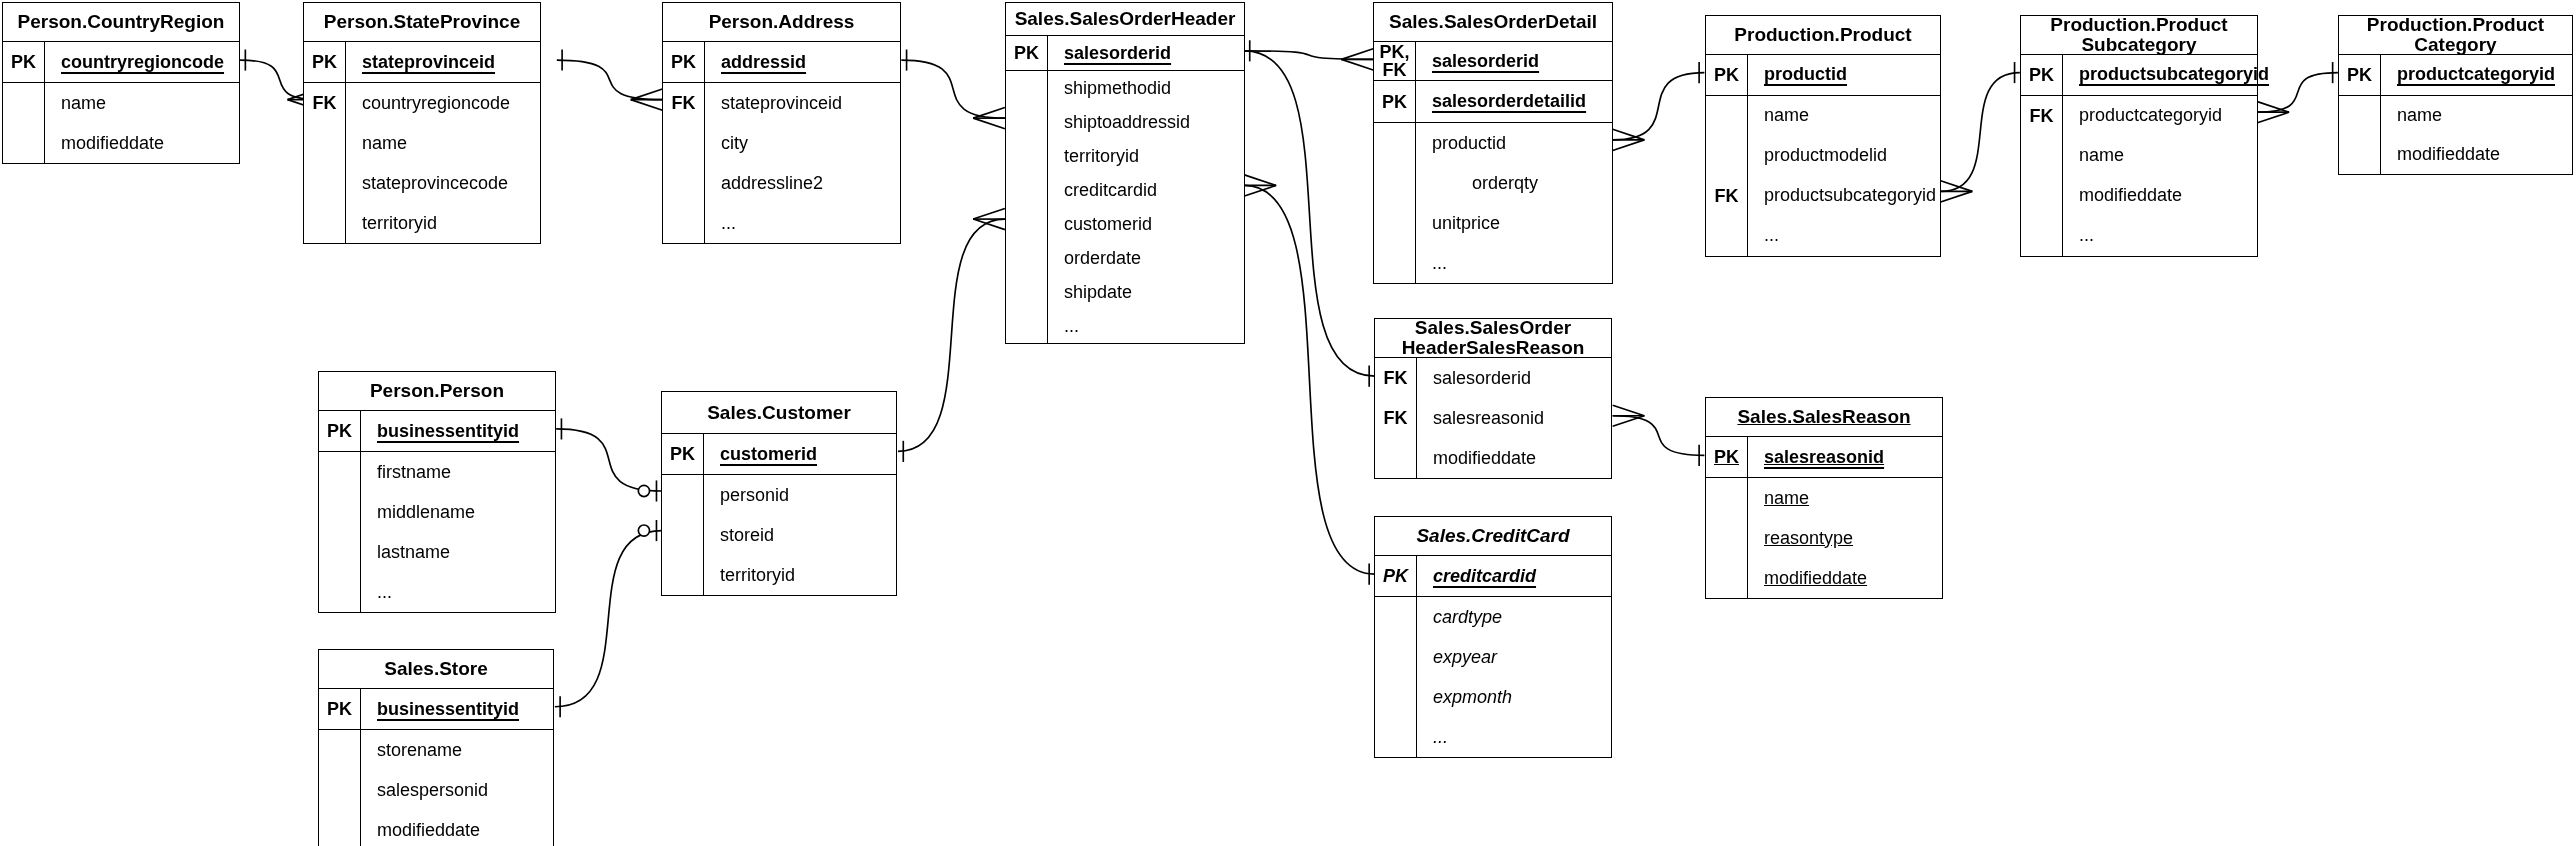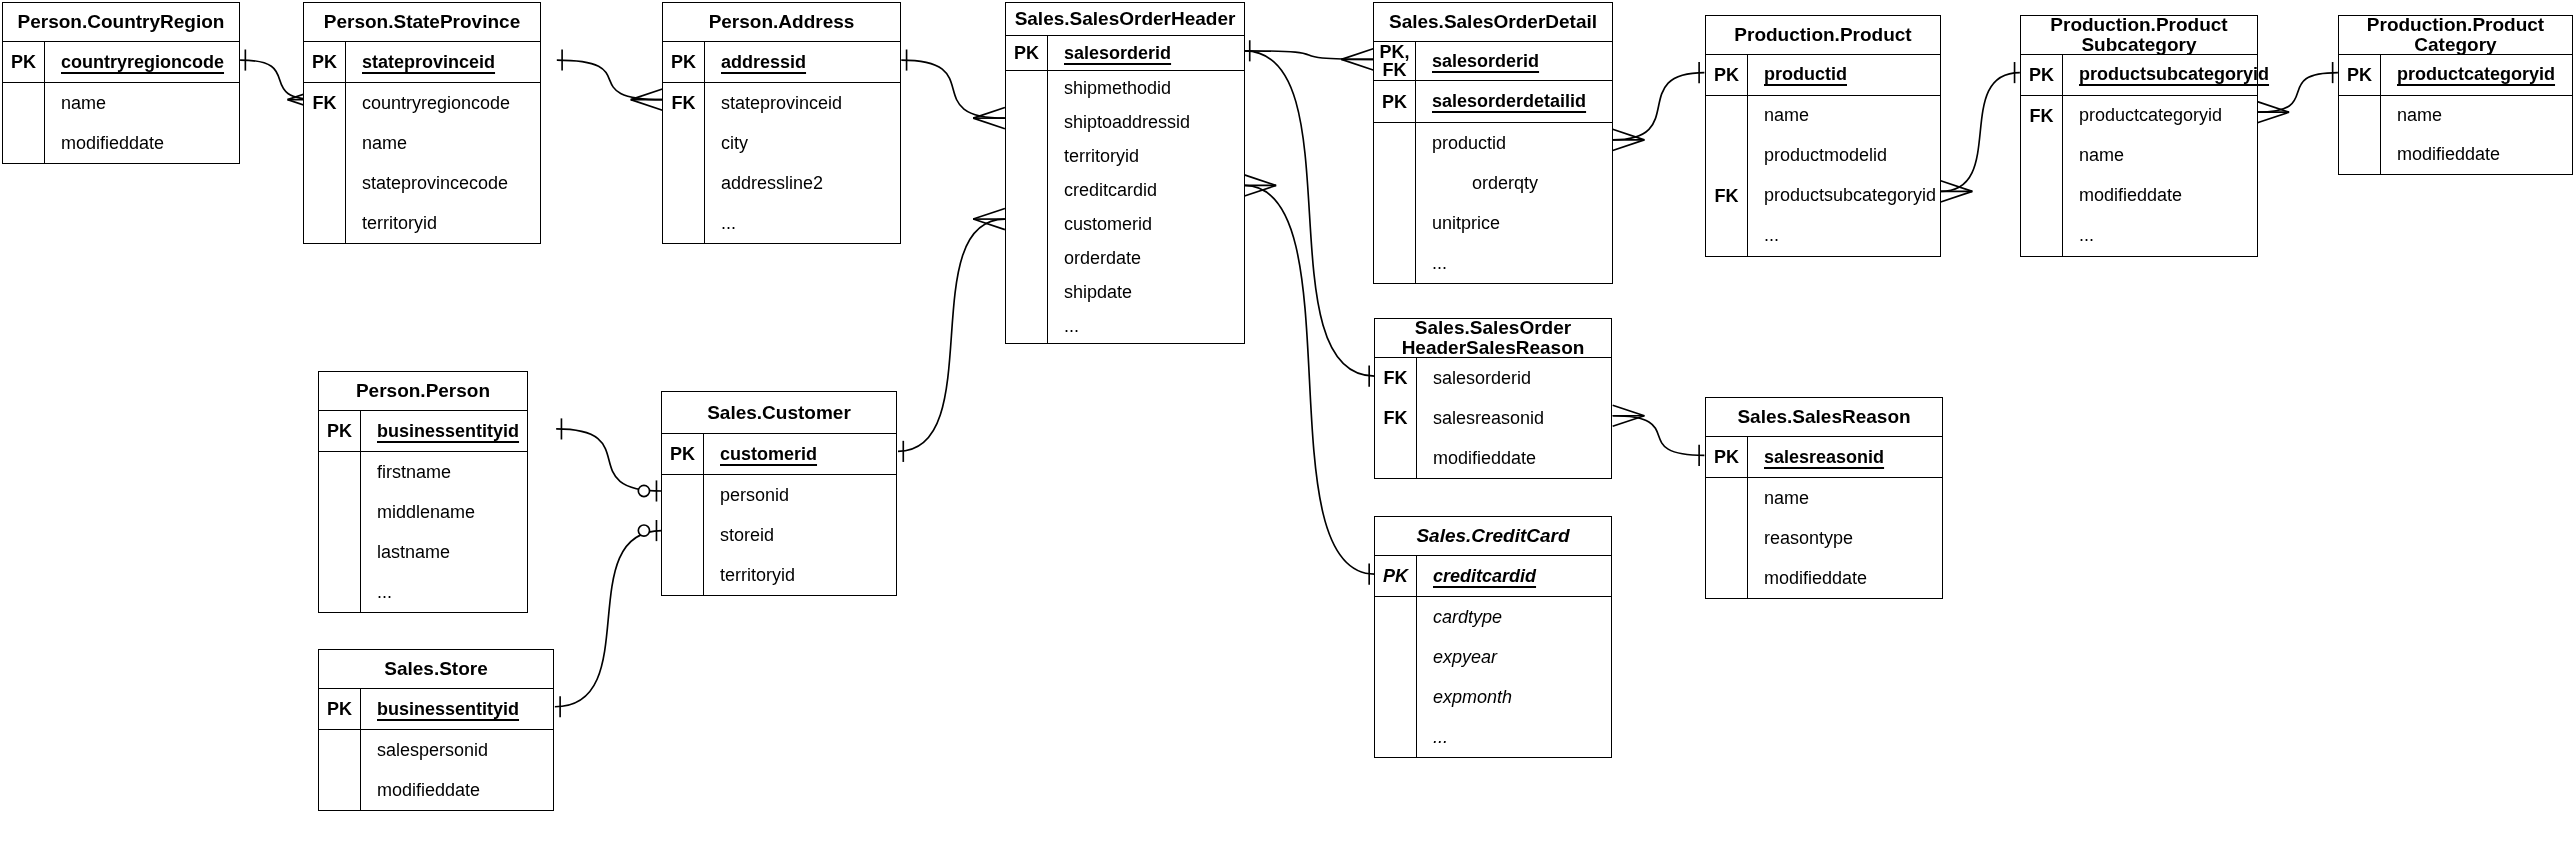--- a/index.html
+++ b/index.html
@@ -322,21 +322,21 @@
         <div class="row" style="height: 40px;">
           <div class="key">FK</div>
           <div class="fld">salesreasonid</div>
         </div>
         <div class="row" style="height: 40px;">
           <div class="key"></div>
           <div class="fld">modifieddate</div>
         </div>
       </div>
     </div>
-    <div class="tbl" style="left: 1705px; top: 397px; width: 238px;">
+    <div class="tbl" style="left: 1705px; top: 397px; width: 238px; text-decoration: underline;">
       <div class="ttl" style="height: 38px;">Sales.SalesReason</div>
       <div class="sec">
         <div class="row" style="height: 40px;">
           <div class="key">PK</div>
           <div class="fld pk">salesreasonid</div>
         </div>
       </div>
       <div class="sec">
         <div class="row" style="height: 40px;">
           <div class="key"></div>
@@ -372,21 +372,21 @@
         <div class="row" style="height: 40px;">
           <div class="key"></div>
           <div class="fld">expmonth</div>
         </div>
         <div class="row" style="height: 40px;">
           <div class="key"></div>
           <div class="fld">...</div>
         </div>
       </div>
     </div>
-    <div class="tbl" style="left: 318px; top: 371px; width: 210px;">
+    <div class="tbl" style="left: 318px; top: 371px; width: 238px;">
       <div class="ttl" style="height: 38px;">Person.Person</div>
       <div class="sec">
         <div class="row" style="height: 40px;">
           <div class="key">PK</div>
           <div class="fld pk">businessentityid</div>
         </div>
       </div>
       <div class="sec">
         <div class="row" style="height: 40px;">
           <div class="key"></div>
@@ -431,20 +431,24 @@
     </div>
     <div class="tbl" style="left: 318px; top: 649px; width: 236px;">
       <div class="ttl" style="height: 38px;">Sales.Store</div>
       <div class="sec">
         <div class="row" style="height: 40px;">
           <div class="key">PK</div>
           <div class="fld pk">businessentityid</div>
         </div>
       </div>
       <div class="sec">
+        <div class="row" style="height: 40px;">
+          <div class="key"></div>
+          <div class="fld">storename</div>
+        </div>
         <div class="row" style="height: 40px;">
           <div class="key"></div>
           <div class="fld">salespersonid</div>
         </div>
         <div class="row" style="height: 40px;">
           <div class="key"></div>
           <div class="fld">modifieddate</div>
         </div>
       </div>
     </div>

